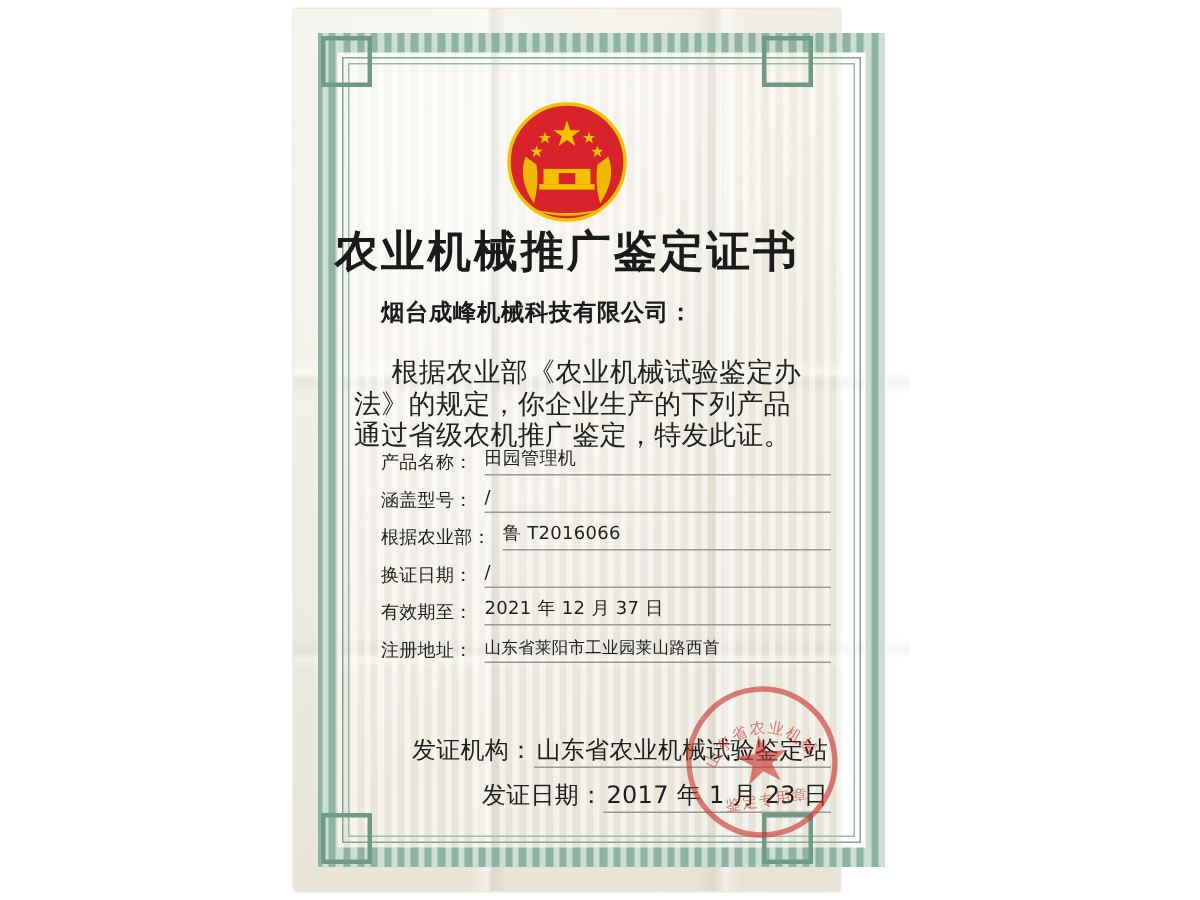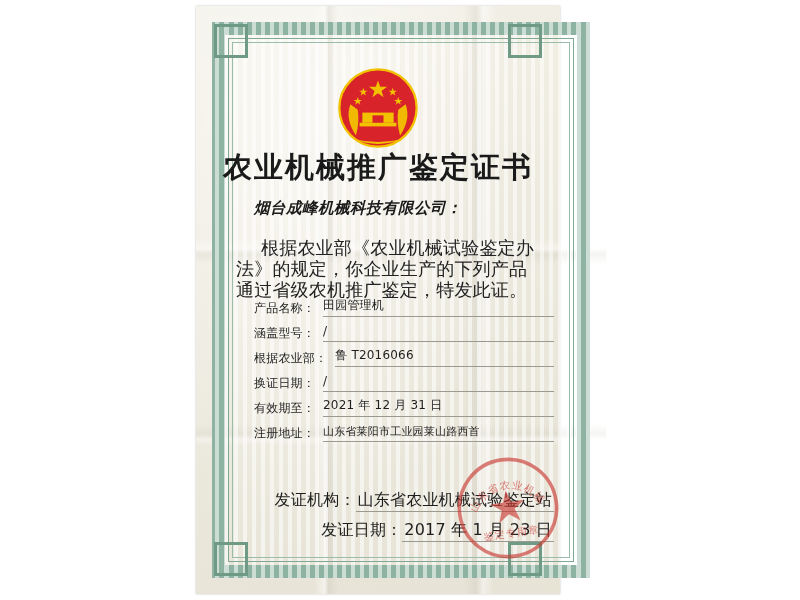--- a/index.html
+++ b/index.html
@@ -131,21 +131,20 @@
   
   .addressee {
     position: absolute;
     left: 58px;
     top: 192px;
     font-size: 15.5px;
     font-weight: bold;
     color: #1b1b1b;
     letter-spacing: 0.5px;
     font-family: "DejaVu Sans", "Liberation Sans", sans-serif;
-    font-style: italic;
   }
 
   .paragraph {
     position: absolute;
     left: 40px;
     top: 232px;
     width: 300px;
     font-size: 18px;
     line-height: 21px;
     color: #222;
@@ -268,21 +267,21 @@
       <div class="field-row">
         <span class="field-label">根据农业部：</span>
         <span class="field-value">鲁 T2016066</span>
       </div>
       <div class="field-row">
         <span class="field-label">换证日期：</span>
         <span class="field-value">/</span>
       </div>
       <div class="field-row">
         <span class="field-label">有效期至：</span>
-        <span class="field-value">2021 年 12 月 31 日</span>
+        <span class="field-value">2021 年 12 月 37 日</span>
       </div>
       <div class="field-row small">
         <span class="field-label">注册地址：</span>
         <span class="field-value">山东省莱阳市工业园莱山路西首</span>
       </div>
     </div>
 
     <div class="footer-lines">
       <div class="footer-line">
         <span>发证机构：</span><span class="uv">山东省农业机械试验鉴定站</span>

